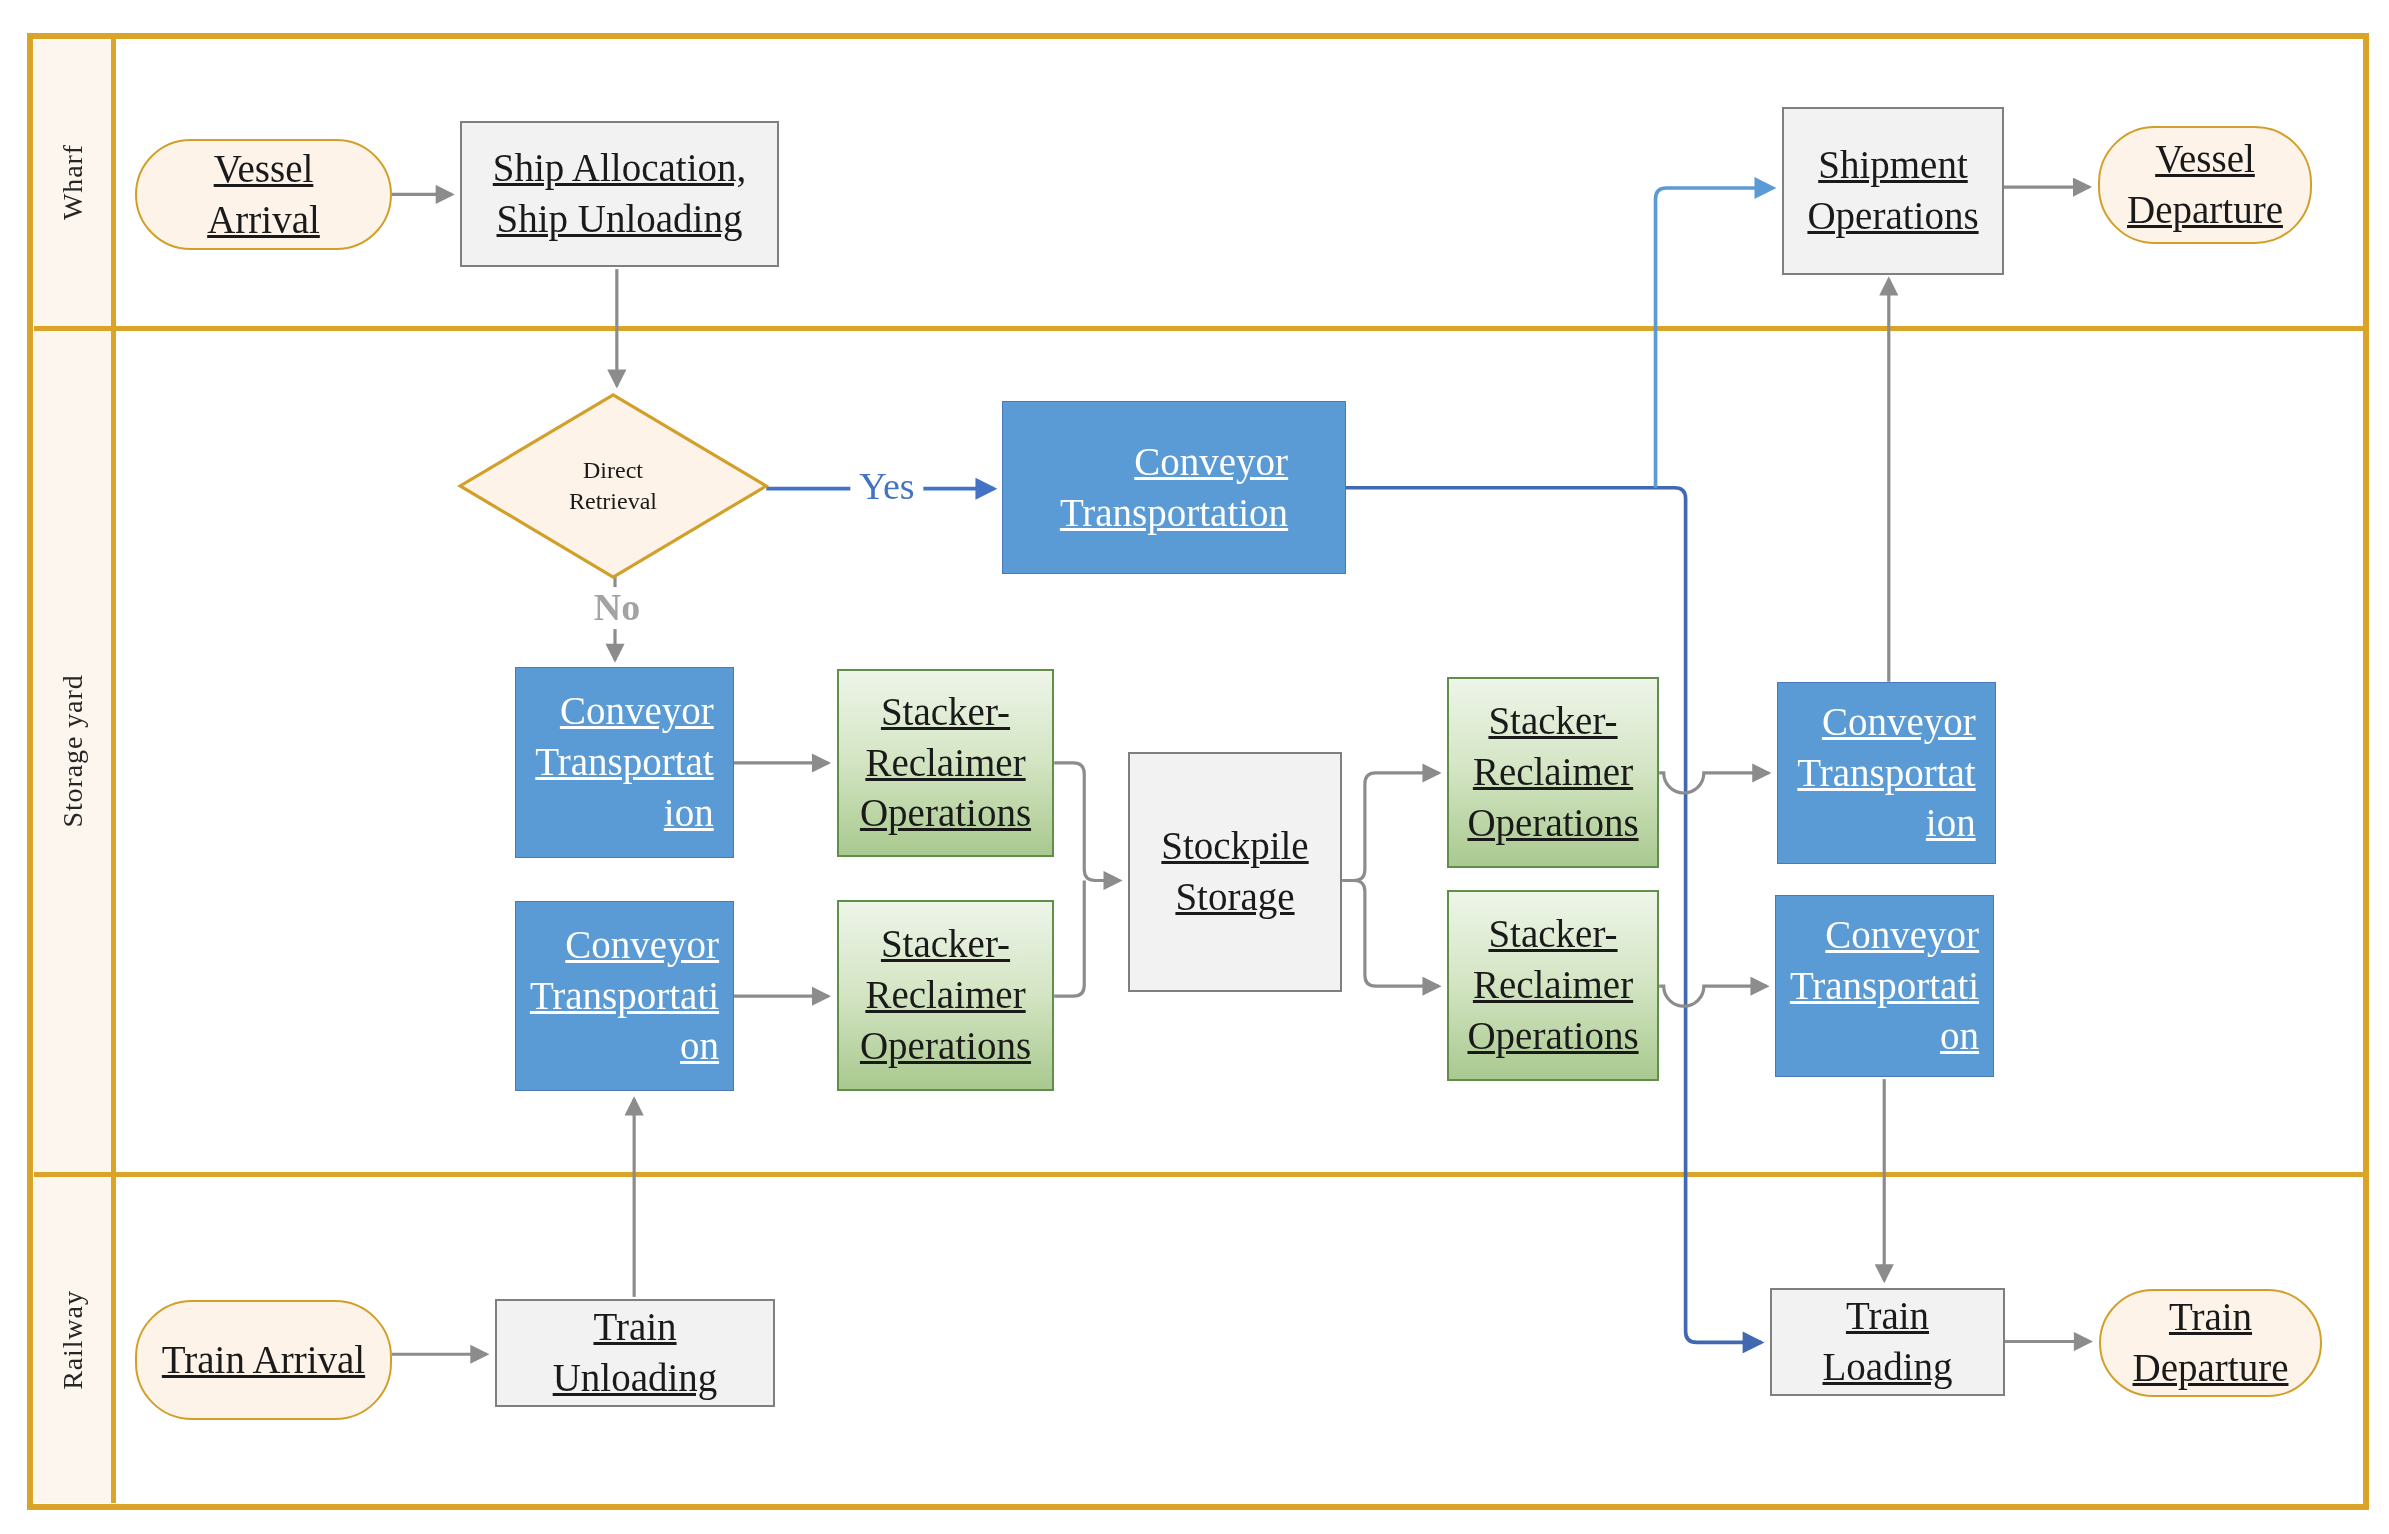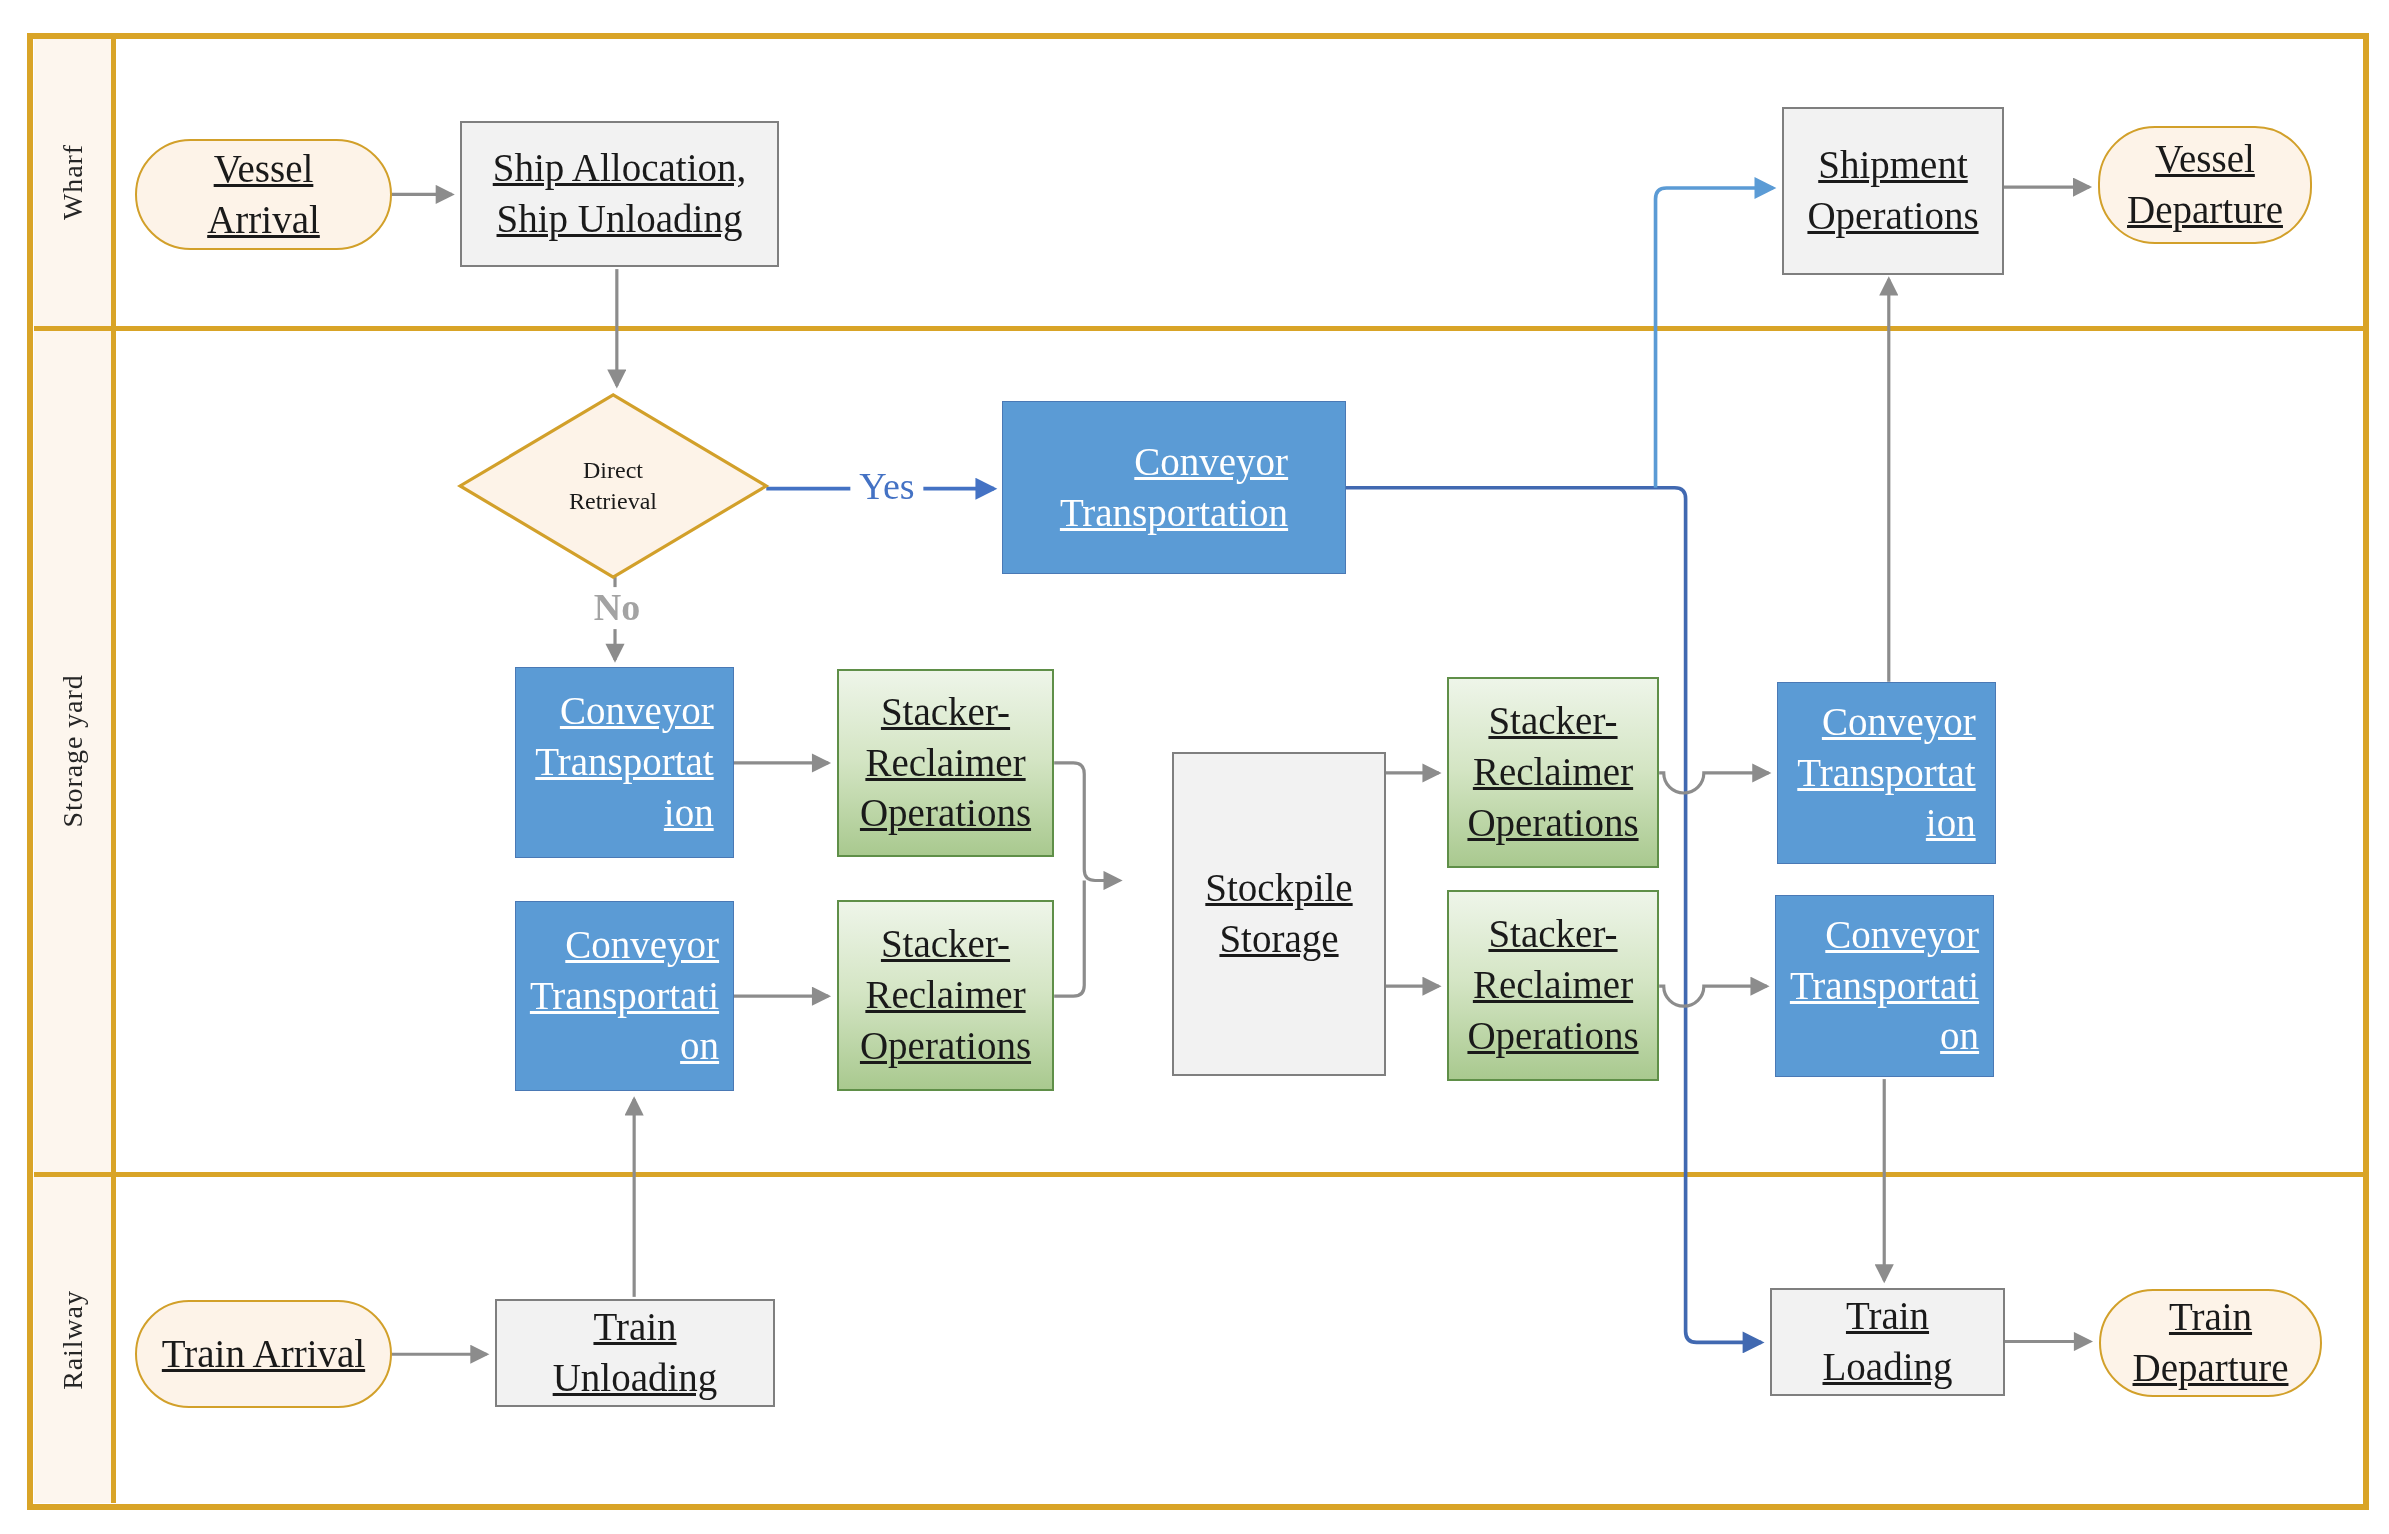--- a/index.html
+++ b/index.html
@@ -131,39 +131,39 @@
 ion</div>
   <div class="node green" style="left:837px;top:669px;width:217px;height:188px;">Stacker-
 Reclaimer
 Operations</div>
   <div class="node blue" style="left:515px;top:901px;width:219px;height:190px;">Conveyor
 Transportati
 on</div>
   <div class="node green" style="left:837px;top:900px;width:217px;height:191px;">Stacker-
 Reclaimer
 Operations</div>
-  <div class="node proc" style="left:1128px;top:752px;width:214px;height:324px;margin-left:44px;">Stockpile
+  <div class="node proc" style="left:1128px;top:752px;width:214px;height:240px;">Stockpile
 Storage</div>
   <div class="node green" style="left:1447px;top:677px;width:212px;height:191px;">Stacker-
 Reclaimer
 Operations</div>
   <div class="node green" style="left:1447px;top:890px;width:212px;height:191px;">Stacker-
 Reclaimer
 Operations</div>
   <div class="node blue" style="left:1777px;top:682px;width:219px;height:182px;">Conveyor
 Transportat
 ion</div>
   <div class="node blue" style="left:1775px;top:895px;width:219px;height:182px;">Conveyor
 Transportati
 on</div>
   <div class="node proc" style="left:1782px;top:107px;width:222px;height:168px;">Shipment
 Operations</div>
   <div class="node term" style="left:2098px;top:126px;width:214px;height:118px;">Vessel
 Departure</div>
-  <div class="node term" style="left:135px;top:1300px;width:257px;height:108px;">Train Arrival</div>
+  <div class="node term" style="left:135px;top:1300px;width:257px;height:120px;">Train Arrival</div>
   <div class="node proc" style="left:495px;top:1299px;width:280px;height:108px;">Train
 Unloading</div>
   <div class="node proc" style="left:1770px;top:1288px;width:235px;height:108px;">Train
 Loading</div>
   <div class="node term" style="left:2099px;top:1289px;width:223px;height:108px;">Train
 Departure</div>
 
 </div>
 
 

